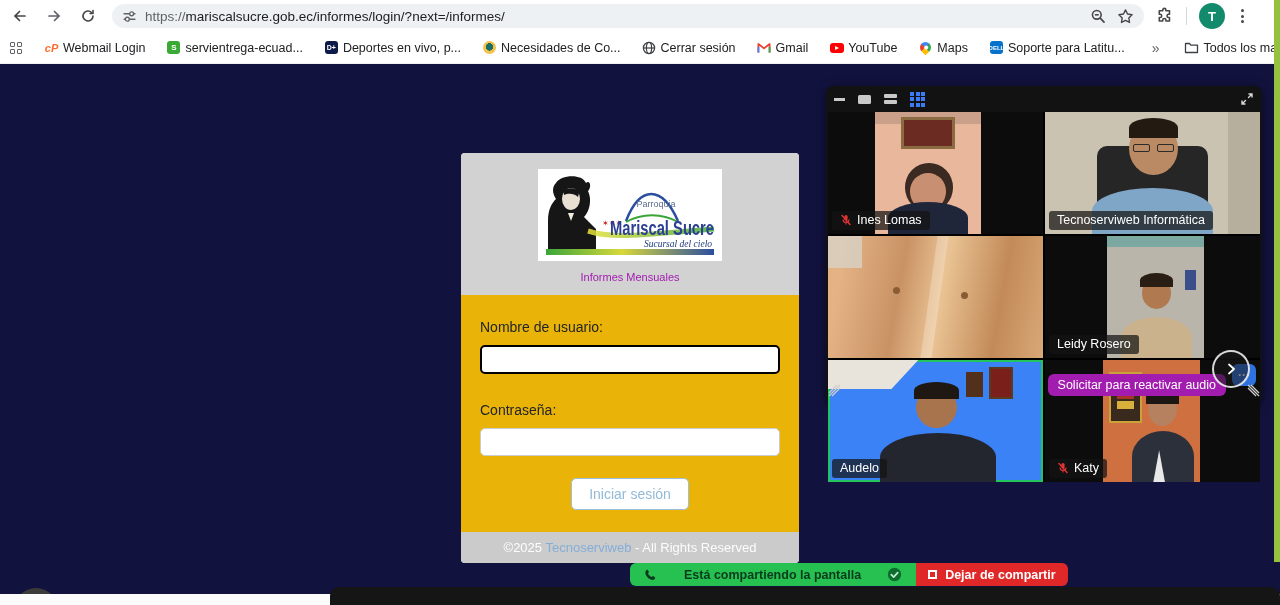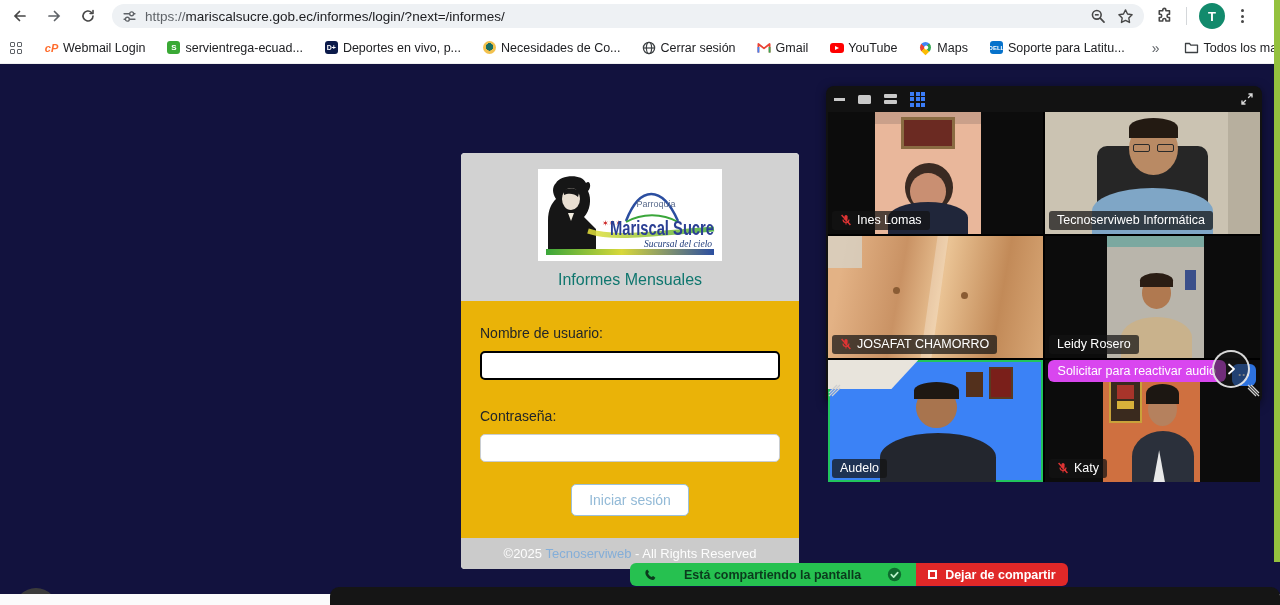--- a/index.html
+++ b/index.html
@@ -29,21 +29,21 @@
   .overflow-chevron { font-size:14px; color:#5f6368; margin:0 14px 0 6px; cursor:pointer; letter-spacing:-1px; }
 
   
   .share-border { position:absolute; right:0; top:0; width:6px; height:562px; background:#94c13e; z-index:60; }
 
   
   .page { position:absolute; left:0; top:64px; width:1280px; height:541px; background:#12123e; }
   .login-card { position:absolute; left:461px; top:89px; width:338px; border-radius:4px; overflow:hidden; background:#fff; }
   .card-header { background:#d2d2d2; padding:16px 0 12px; text-align:center; }
   .logo-box { width:184px; height:92px; margin:0 auto; background:#fff; }
-  .card-title { margin-top:10px; font-size:16px; color:#0f766e; }
+  .card-title { margin-top:10px; font-size:11px; color:#a21caf; }
   .card-body { background:#eab308; padding:16px 19px 12px; }
   .field-label { font-size:14px; color:#212529; margin:8px 0 10px; }
   .input { width:300px; height:29px; border-radius:5px; display:block; font-size:14px; padding:0 8px; }
   .input-focused { border:2.5px solid #000; }
   .input-normal { border:1px solid #c9cdd1; height:28px; }
   .btn-row { text-align:center; margin:22px 0 10px; }
   .login-btn { background:#fff; border:1px solid #9cc0da; color:#93bad7; font-size:14px; padding:7px 17px; border-radius:5px; cursor:pointer; font-family:"Liberation Sans",sans-serif; }
   .card-footer { background:#cbcbcb; padding:8px 0; text-align:center; font-size:13px; color:#fdfdfd; }
   .footer-link { color:#84aed8; }
 
@@ -58,21 +58,21 @@
   .ic-grid { display:grid; grid-template-columns:repeat(3,4px); grid-gap:1.5px; }
   .ic-grid span { width:4px; height:4px; background:#3b7cf6; }
   .meet-expand { margin-left:auto; }
   .tiles { position:absolute; left:2px; top:26px; width:432px; height:370px; display:grid; grid-template-columns:1fr 1fr; grid-template-rows:1fr 1fr 1fr; gap:2px; background:#000; }
   .tile { position:relative; background:#0c0c0c; overflow:hidden; }
   .tile-active { box-shadow:inset 0 0 0 2px #21c45d; }
   .strip { position:absolute; top:0; bottom:0; }
   .name-tag { position:absolute; left:4px; bottom:4px; background:rgba(20,20,20,.72); color:#fff; font-size:12.5px; padding:2px 8px 3px; border-radius:3px; display:flex; align-items:center; gap:5px; z-index:6; }
   .head { position:absolute; border-radius:50%; }
   .torso { position:absolute; border-radius:50% 50% 0 0; }
-  .unmute-btn { position:absolute; top:274px; right:36px; background:#d946ef; color:#fff; border:none; font-size:12.5px; font-family:"Liberation Sans",sans-serif; padding:4px 10px; border-radius:6px; cursor:pointer; z-index:8; }
+  .unmute-btn { position:absolute; top:288px; right:36px; background:#a21caf; color:#fff; border:none; font-size:12.5px; font-family:"Liberation Sans",sans-serif; padding:4px 10px; border-radius:6px; cursor:pointer; z-index:8; }
   .more-btn { position:absolute; top:278px; right:6px; background:#2d72de; color:#fff; border:none; font-size:12px; font-weight:bold; padding:4px 6px; border-radius:6px; cursor:pointer; z-index:8; }
   .next-btn { position:absolute; right:12px; bottom:16px; width:38px; height:38px; border-radius:50%; border:2px solid rgba(240,240,240,.9); background:rgba(25,25,25,.55); display:flex; align-items:center; justify-content:center; cursor:pointer; z-index:8; }
   .resize-handle { position:absolute; bottom:2px; z-index:8; }
   .rh-left { left:2px; } .rh-right { right:2px; }
 
   
   .share-bar { position:absolute; left:630px; top:499px; height:23px; display:flex; z-index:40; }
   .share-status { background:#26c150; border-radius:6px 0 0 6px; display:flex; align-items:center; gap:26px; padding:0 14px; }
   .share-status-text { font-size:12.5px; font-weight:bold; color:#0b3a1d; }
   .stop-share { background:#e02828; border-radius:0 6px 6px 0; border:none; display:flex; align-items:center; gap:8px; padding:0 12px; cursor:pointer; font-family:"Liberation Sans",sans-serif; }
@@ -353,29 +353,20 @@
           <div class="name-tag">
             <span>Tecnoserviweb Informática</span>
           </div>
         </div>
 
         <div class="tile" style="background:linear-gradient(100deg,#e3b285 8%,#c99264 34%,#eac394 52%,#c28a58 78%,#d9a877 100%);">
           <div style="position:absolute;left:0;top:0;width:16%;height:26%;background:#d7d2c6;opacity:.8;"></div>
           <div style="position:absolute;left:30%;top:42%;width:7px;height:7px;border-radius:50%;background:#8a5c34;"></div>
           <div style="position:absolute;left:62%;top:46%;width:7px;height:7px;border-radius:50%;background:#8a5c34;"></div>
           <div style="position:absolute;left:47%;top:0;width:5%;height:100%;background:rgba(255,255,255,.25);transform:skewX(-8deg);"></div>
-          <div class="name-tag">
-            <svg width="12" height="12" viewBox="0 0 12 12">
-                <rect x="4.4" y="1" width="3.2" height="5.6" rx="1.6" fill="#e03434"></rect>
-                <path d="M3 5.4a3 3 0 0 0 6 0" stroke="#e03434" stroke-width="1.1" fill="none"></path>
-                <line x1="6" y1="8.4" x2="6" y2="10.6" stroke="#e03434" stroke-width="1.1"></line>
-                <line x1="1.6" y1="1" x2="10.4" y2="11" stroke="#e03434" stroke-width="1.4"></line>
-              </svg>
-            <span>JOSAFAT CHAMORRO</span>
-          </div>
         </div>
 
         <div class="tile">
           <div class="strip" style="left:29%;width:45%;background:#b9b5ab;">
             <div style="position:absolute;left:0;top:0;width:100%;height:9%;background:#7ba8a0;"></div>
             <div style="position:absolute;right:8%;top:28%;width:12%;height:16%;background:#3a4f8a;"></div>
             <div class="head" style="left:36%;top:34%;width:30%;height:26%;background:#b07950;"></div>
             <div style="position:absolute;left:34%;top:30%;width:34%;height:12%;background:#2a1d14;border-radius:50% 50% 0 0;"></div>
             <div class="torso" style="left:14%;bottom:0;width:74%;height:34%;background:#c9b28c;"></div>
           </div>

